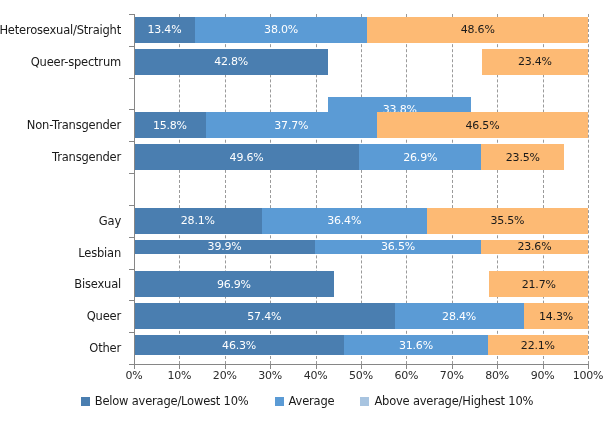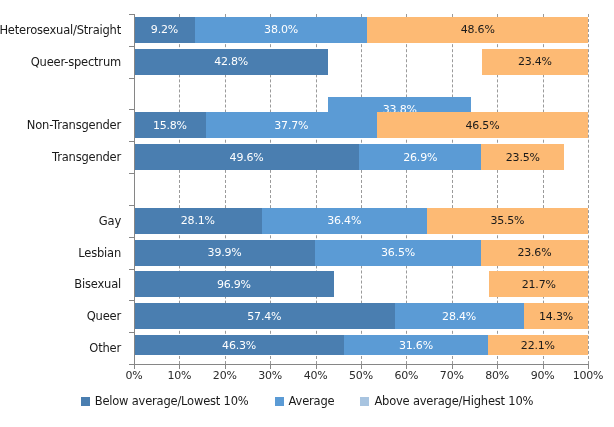--- a/index.html
+++ b/index.html
@@ -164,21 +164,21 @@
         <div class="gridline" style="left: 227px;"></div>
         <div class="gridline" style="left: 272.4px;"></div>
         <div class="gridline" style="left: 317.8px;"></div>
         <div class="gridline" style="left: 363.2px;"></div>
         <div class="gridline" style="left: 408.6px;"></div>
         <div class="gridline" style="left: 454px;"></div>
       </div>
     <div id="rows-container">
         <div class="row" style="top: 2.90909px; height: 26px;">
           <div class="seg seg-0" title="Below average/Lowest 10%: 13.4%" style="left: 0px; width: 60.836px;">
-            <span class="seg-label">9.2%</span>
+            <span class="seg-label">13.4%</span>
           </div>
           <div class="seg seg-1" title="Average: 38.0%" style="left: 60.836px; width: 172.52px;">
             <span class="seg-label">38.0%</span>
           </div>
           <div class="seg seg-2" title="Above average/Highest 10%: 48.6%" style="left: 233.356px; width: 220.644px;">
             <span class="seg-label">48.6%</span>
           </div>
         </div>
         <div class="row" style="top: 34.7273px; height: 26px;">
           <div class="seg seg-0" title="Below average/Lowest 10%: 42.8%" style="left: 0px; width: 194.312px;">
@@ -217,21 +217,21 @@
           <div class="seg seg-0" title="Below average/Lowest 10%: 28.1%" style="left: 0px; width: 127.574px;">
             <span class="seg-label">28.1%</span>
           </div>
           <div class="seg seg-1" title="Average: 36.4%" style="left: 127.574px; width: 165.256px;">
             <span class="seg-label">36.4%</span>
           </div>
           <div class="seg seg-2" title="Above average/Highest 10%: 35.5%" style="left: 292.83px; width: 161.17px;">
             <span class="seg-label">35.5%</span>
           </div>
         </div>
-        <div class="row" style="top: 225.636px; height: 26px; border-radius: 6px;">
+        <div class="row" style="top: 225.636px; height: 14px; border-radius: 6px;">
           <div class="seg seg-0" title="Below average/Lowest 10%: 39.9%" style="left: 0px; width: 181.146px;">
             <span class="seg-label">39.9%</span>
           </div>
           <div class="seg seg-1" title="Average: 36.5%" style="left: 181.146px; width: 165.71px;">
             <span class="seg-label">36.5%</span>
           </div>
           <div class="seg seg-2" title="Above average/Highest 10%: 23.6%" style="left: 346.856px; width: 107.144px;">
             <span class="seg-label">23.6%</span>
           </div>
         </div>

